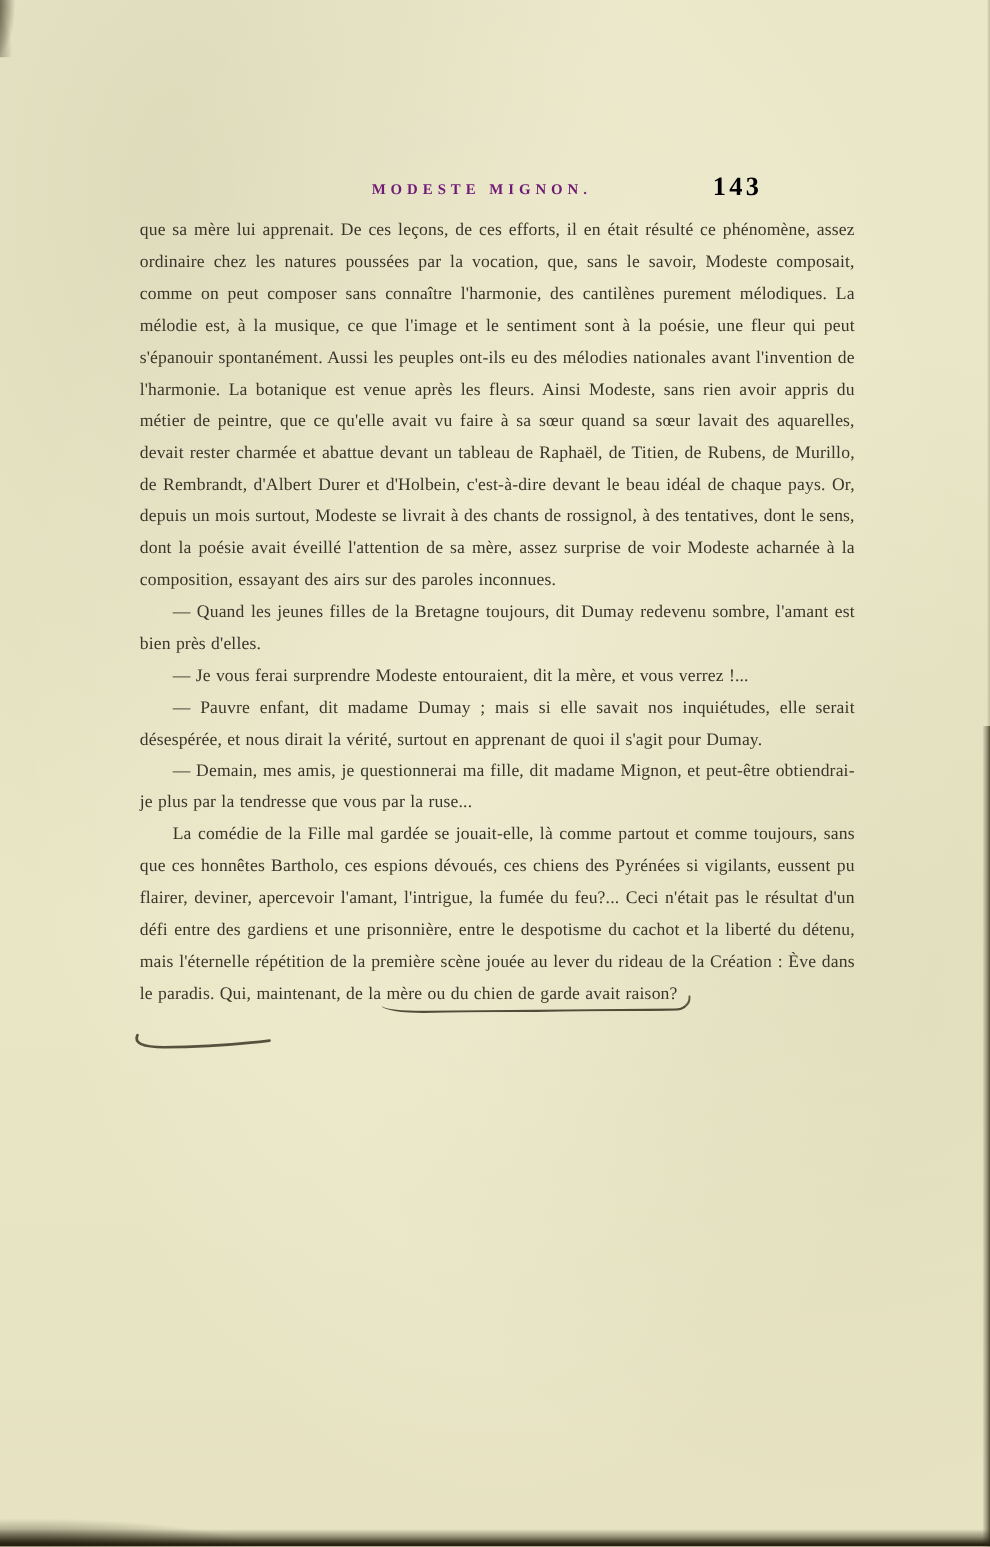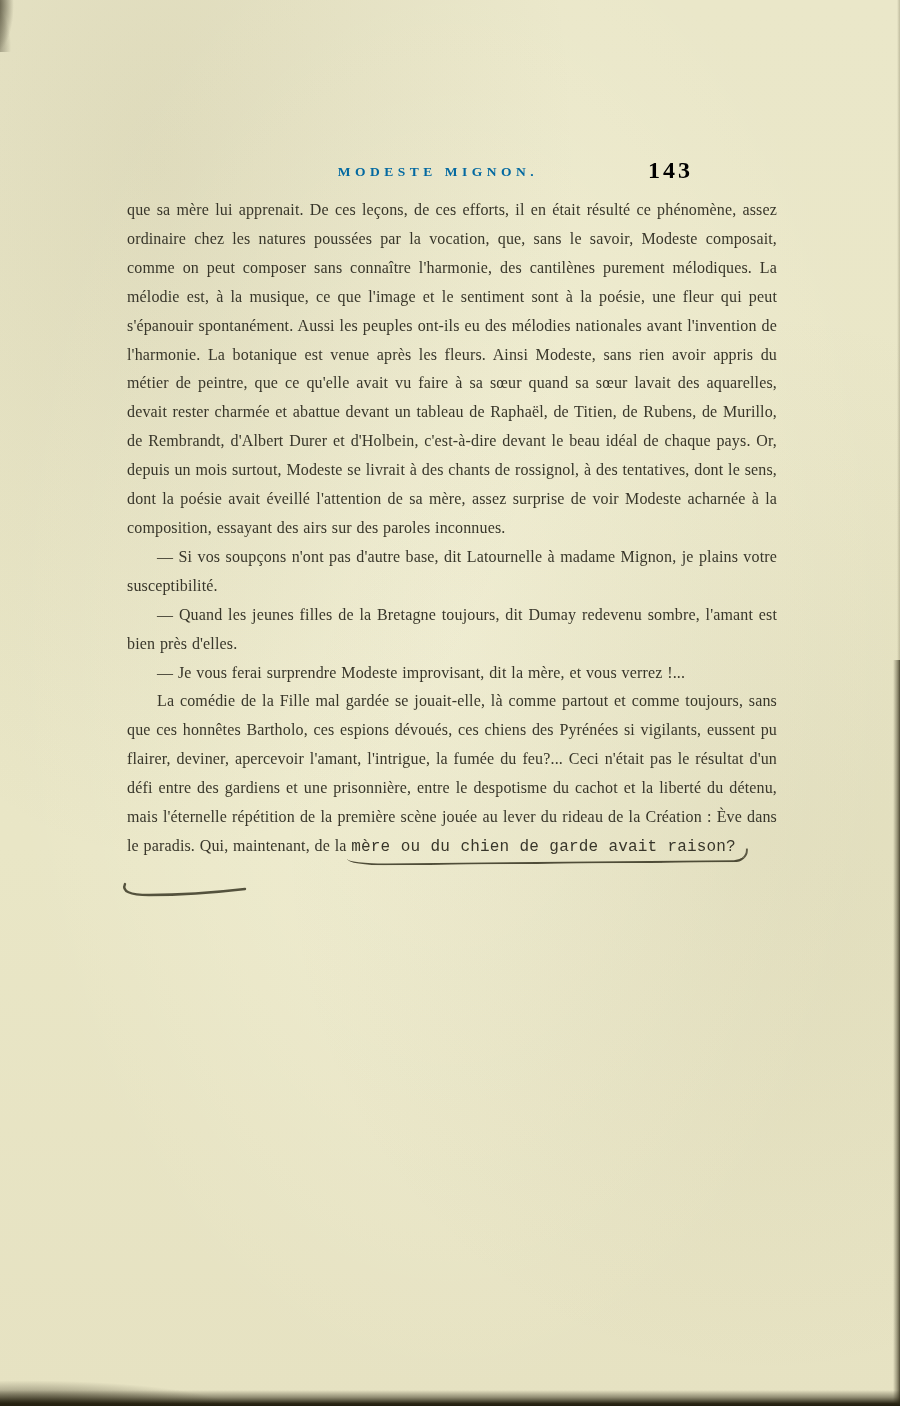--- a/index.html
+++ b/index.html
@@ -46,21 +46,21 @@
   }
 
   .running-head {
     position: absolute; top: 161px; left: 127px; width: 650px; height: 26px;
   }
   .head-title {
     position: absolute; left: 50%; top: 3px;
     transform: translateX(-57%);
     font-size: 13.5px; font-weight: 700;
     letter-spacing: 4.5px;
-    color: #0369a1;
+    color: #701a75;
   }
   .head-pagenum {
     position: absolute; right: 84px; top: -4px;
     font-size: 24px; font-weight: 700;
     letter-spacing: 3px;
     color: #000000;
   }
 
   .body-text {
     position: absolute; top: 196px; left: 127px; width: 650px;
@@ -71,21 +71,20 @@
   }
   .body-text p {
     margin: 0;
     text-indent: 30px;
   }
   .body-text p.continuation { text-indent: 0; }
 
   .hand-underline {
     position: relative;
     white-space: nowrap;
-    font-family: Liberation Mono, monospace;
   }
   .hand-underline::after {
     content: "";
     position: absolute;
     left: -4px; right: -12px; bottom: -8px; height: 12px;
     border-bottom: 2.6px solid rgba(58,55,36,0.88);
     border-right: 2.4px solid rgba(58,55,36,0.8);
     border-bottom-right-radius: 14px 12px;
     border-bottom-left-radius: 40px 7px;
     transform: rotate(-0.5deg);
@@ -109,22 +108,23 @@
 <div class="scan-bottom"></div>
 <div class="scan-bottom-left"></div>
 
 <div class="running-head">
   <span class="head-title">MODESTE MIGNON.</span>
   <span class="head-pagenum">143</span>
 </div>
 
 <div class="body-text">
   <p class="continuation">que sa mère lui apprenait. De ces leçons, de ces efforts, il en était résulté ce phénomène, assez ordinaire chez les natures poussées par la vocation, que, sans le savoir, Modeste composait, comme on peut composer sans connaître l'harmonie, des cantilènes purement mélodiques. La mélodie est, à la musique, ce que l'image et le sentiment sont à la poésie, une fleur qui peut s'épanouir spontanément. Aussi les peuples ont-ils eu des mélodies nationales avant l'invention de l'harmonie. La botanique est venue après les fleurs. Ainsi Modeste, sans rien avoir appris du métier de peintre, que ce qu'elle avait vu faire à sa sœur quand sa sœur lavait des aquarelles, devait rester charmée et abattue devant un tableau de Raphaël, de Titien, de Rubens, de Murillo, de Rembrandt, d'Albert Durer et d'Holbein, c'est-à-dire devant le beau idéal de chaque pays. Or, depuis un mois surtout, Modeste se livrait à des chants de rossignol, à des tentatives, dont le sens, dont la poésie avait éveillé l'attention de sa mère, assez surprise de voir Modeste acharnée à la composition, essayant des airs sur des paroles inconnues.</p>
-  <p>— Si vos soupçons n'ont pas d'autre base, dit Latournelle à madame Mignon, je plains votre susceptibilité.</p>
   <p>— Quand les jeunes filles de la Bretagne toujours, dit Dumay redevenu sombre, l'amant est bien près d'elles.</p>
-  <p>— Je vous ferai surprendre Modeste improvisant, dit la mère, et vous verrez !...</p>
+  <p>— Je vous ferai surprendre Modeste entouraient, dit la mère, et vous verrez !...</p>
+  <p>— Pauvre enfant, dit madame Dumay ; mais si elle savait nos inquiétudes, elle serait désespérée, et nous dirait la vérité, surtout en apprenant de quoi il s'agit pour Dumay.</p>
+  <p>— Demain, mes amis, je questionnerai ma fille, dit madame Mignon, et peut-être obtiendrai-je plus par la tendresse que vous par la ruse...</p>
   <p><span>La comédie de la Fille mal gardée se jouait-elle, là comme partout et comme toujours, sans que ces honnêtes Bartholo, ces espions dévoués, ces chiens des Pyrénées si vigilants, eussent pu flairer, deviner, apercevoir l'amant, l'intrigue, la fumée du feu?... Ceci n'était pas le résultat d'un défi entre des gardiens et une prisonnière, entre le despotisme du cachot et la liberté du détenu, mais l'éternelle répétition de la première scène jouée au lever du rideau de la Création : Ève dans le paradis. Qui, maintenant, de la</span> <span class="hand-underline">mère ou du chien de garde avait raison?</span></p>
   <p class="last-para">
     <svg class="pen-mark" width="130" height="16" viewBox="0 0 130 16">
       <path d="M6 2 Q 1 13 30 13 Q 75 13 126 7" fill="none" stroke="rgba(58,55,36,0.85)" stroke-width="2.4" stroke-linecap="round"></path>
     </svg>
   </p>
 </div>
 
 </body></html>

